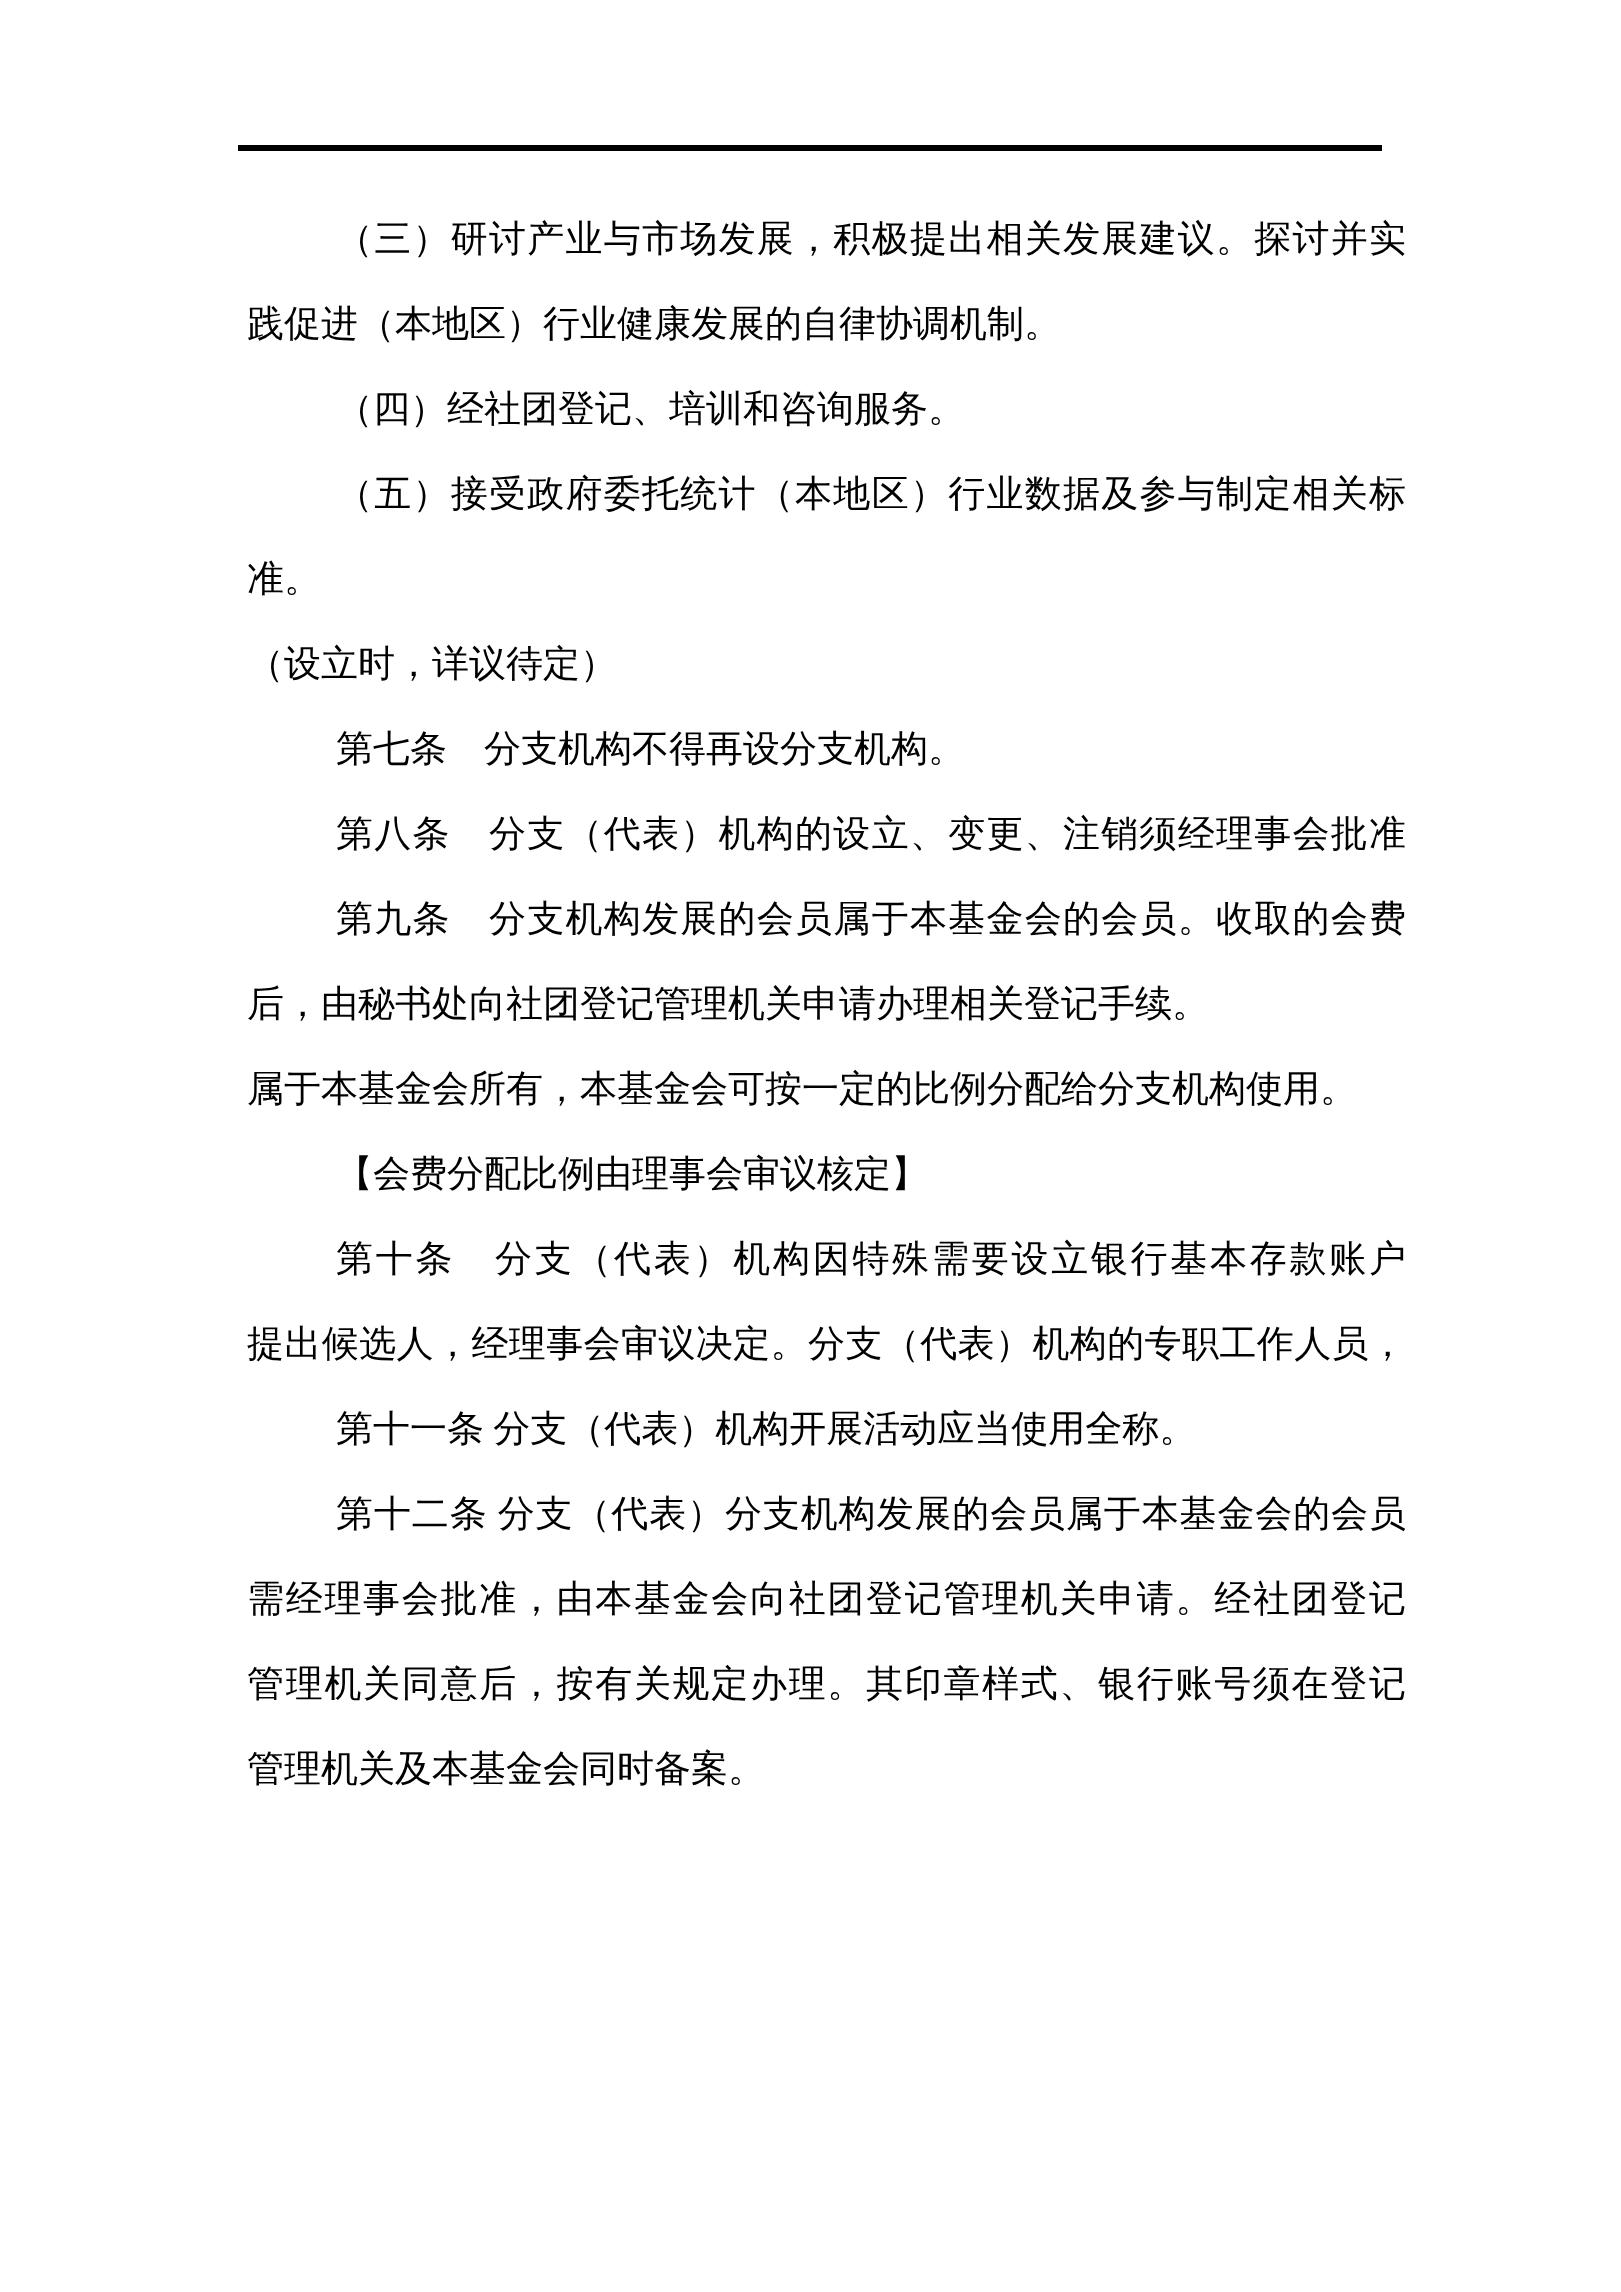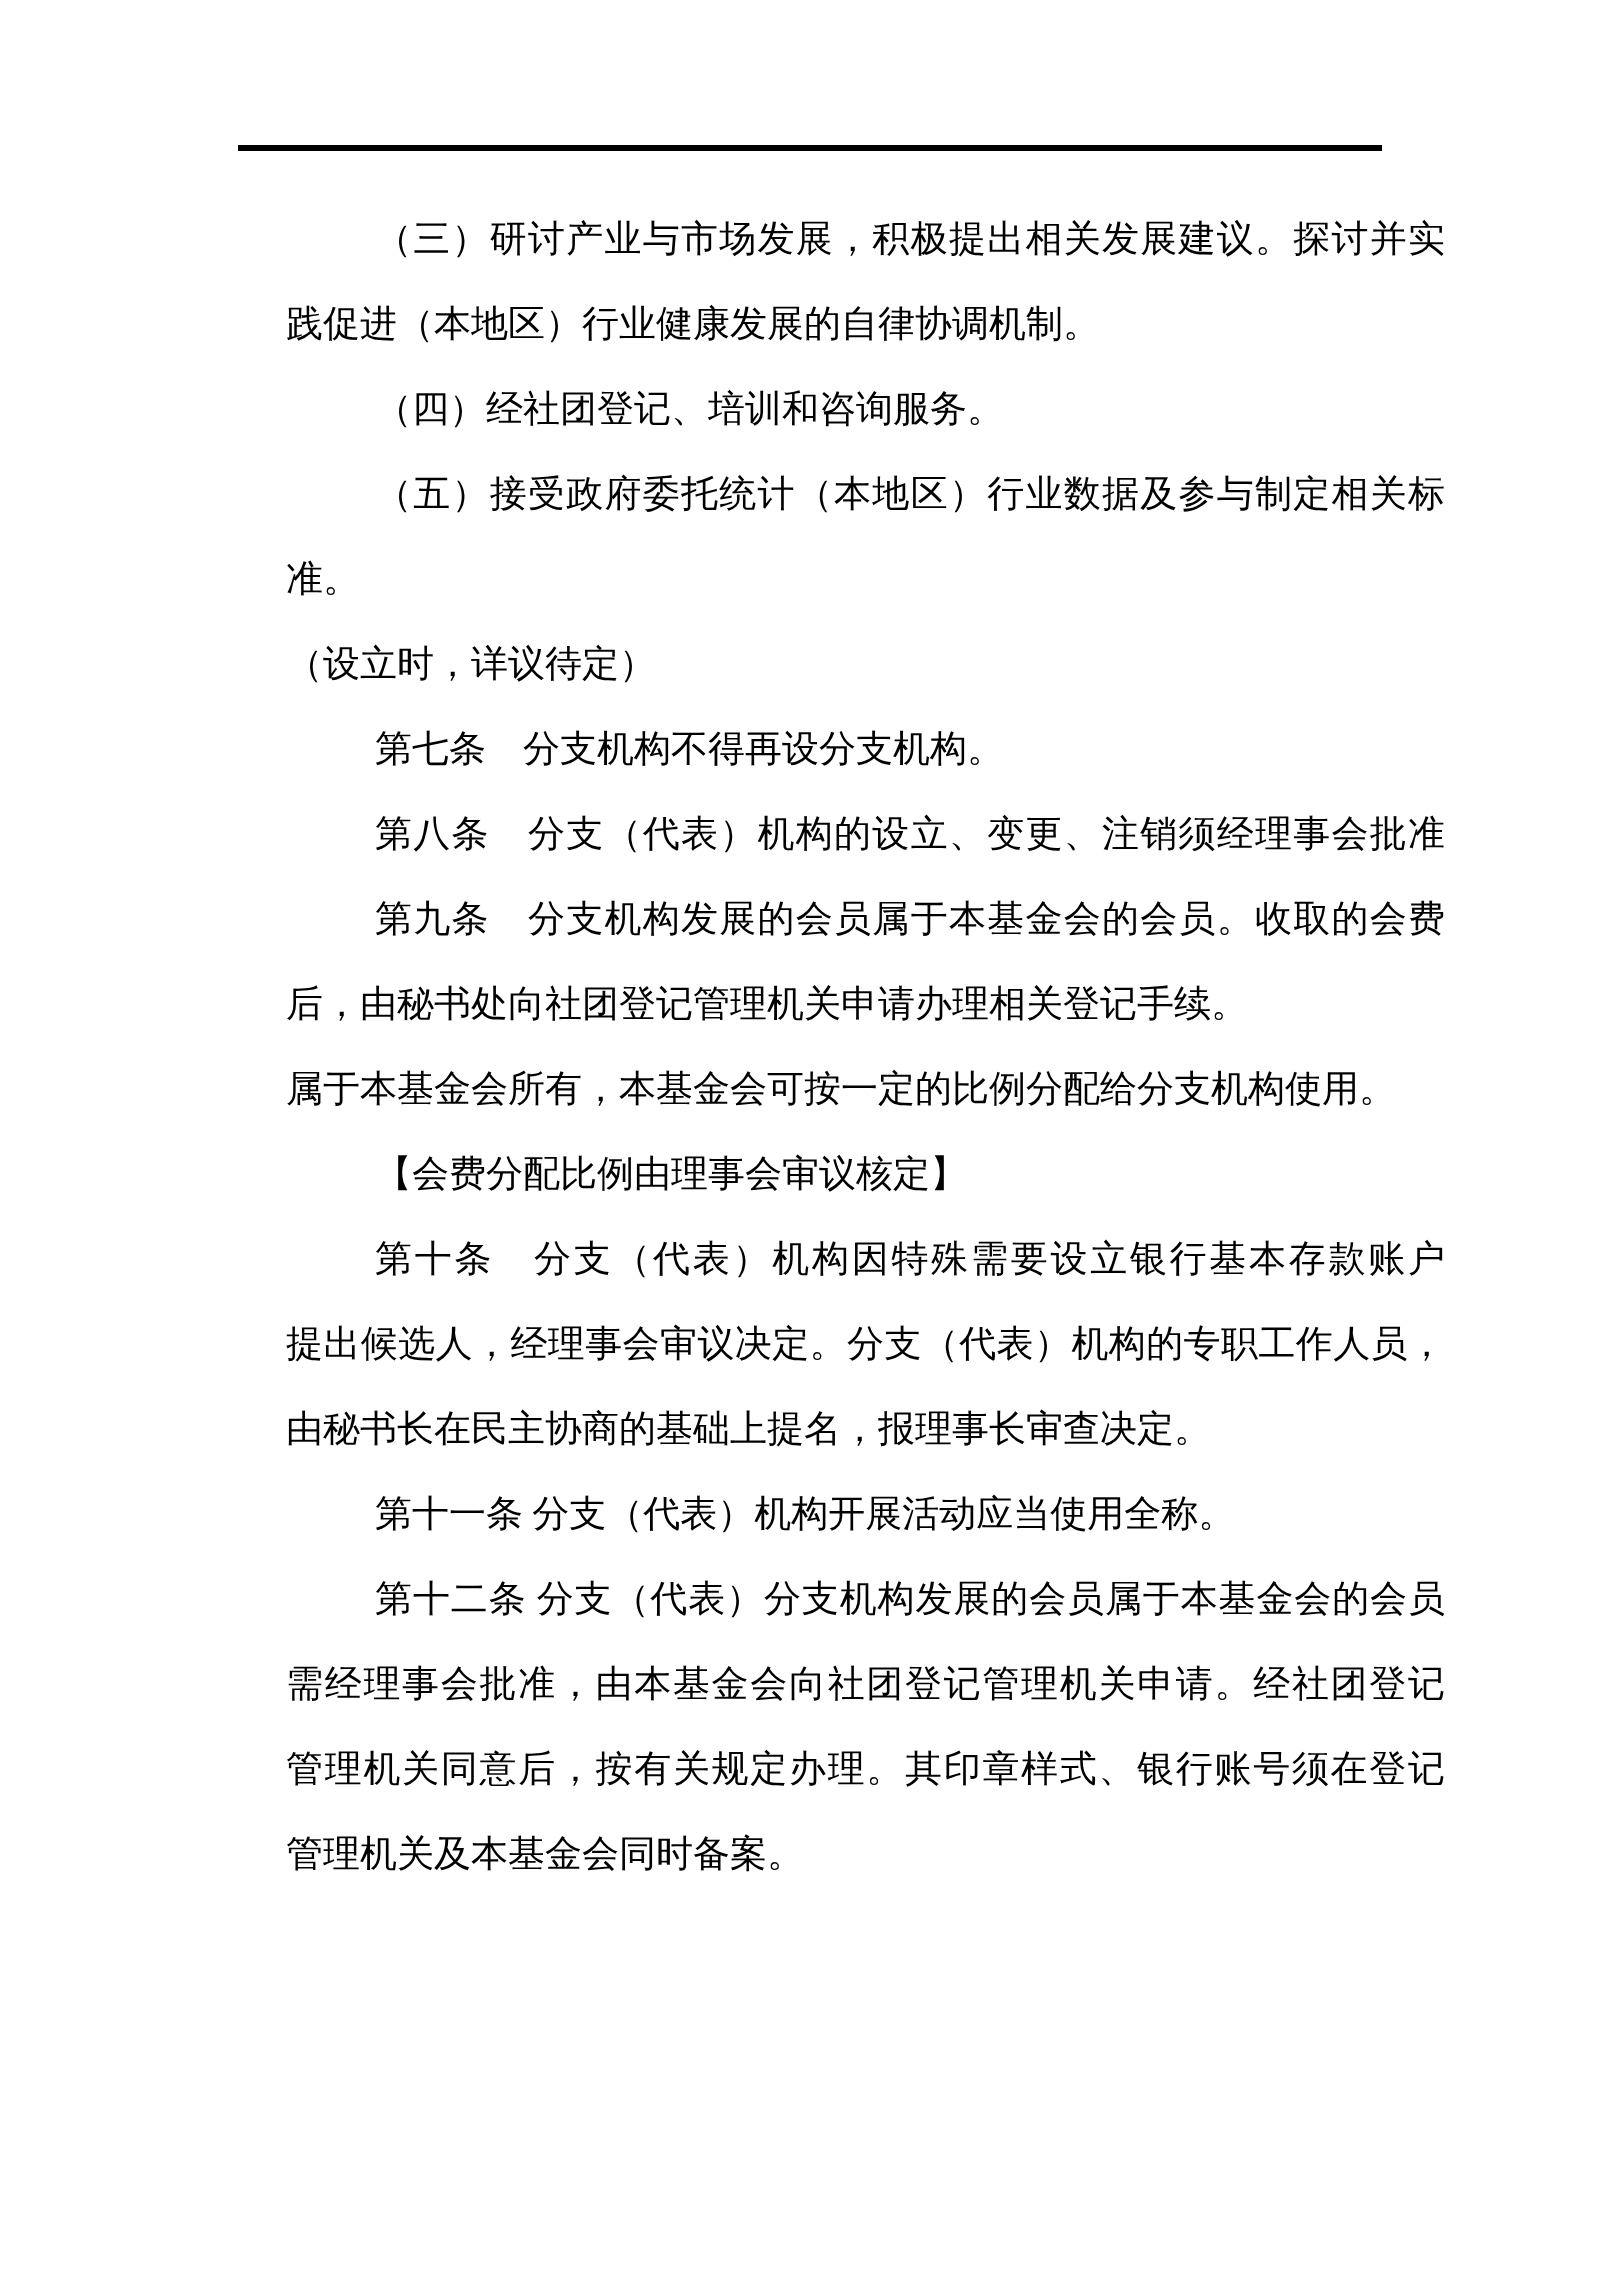--- a/index.html
+++ b/index.html
@@ -22,21 +22,20 @@
     width: 1144px;
     height: 5.9px;
     background: #000000;
   }
   .doc-body {
     position: absolute;
     left: 247px;
     top: 196px;
     width: 1159px;
     color: #000000;
-    margin-left: 39px;
   }
   .line {
     font-size: 37px;
     line-height: 85px;
     white-space: normal;
     text-align: justify;
     text-align-last: justify;
     letter-spacing: 0;
     font-weight: 400;
   }
@@ -60,21 +59,20 @@
       <div class="line last">准。</div>
       <div class="line last">（设立时，详议待定）</div>
       <div class="line first last">第七条　分支机构不得再设分支机构。</div>
       <div class="line first">第八条　分支（代表）机构的设立、变更、注销须经理事会批准</div>
       <div class="line first">第九条　分支机构发展的会员属于本基金会的会员。收取的会费</div>
       <div class="line last">后，由秘书处向社团登记管理机关申请办理相关登记手续。</div>
       <div class="line last">属于本基金会所有，本基金会可按一定的比例分配给分支机构使用。</div>
       <div class="line first last">【会费分配比例由理事会审议核定】</div>
       <div class="line first">第十条　分支（代表）机构因特殊需要设立银行基本存款账户</div>
       <div class="line">提出候选人，经理事会审议决定。分支（代表）机构的专职工作人员，</div>
-      <div class="line last">由秘书长在民主协商的基础上提名，报理事长审查决定。</div>
       <div class="line first last">第十一条 分支（代表）机构开展活动应当使用全称。</div>
       <div class="line first">第十二条 分支（代表）分支机构发展的会员属于本基金会的会员</div>
       <div class="line">需经理事会批准，由本基金会向社团登记管理机关申请。经社团登记</div>
       <div class="line">管理机关同意后，按有关规定办理。其印章样式、银行账号须在登记</div>
       <div class="line last">管理机关及本基金会同时备案。</div>
     </div>
 </div>
 
 
 </body></html>

